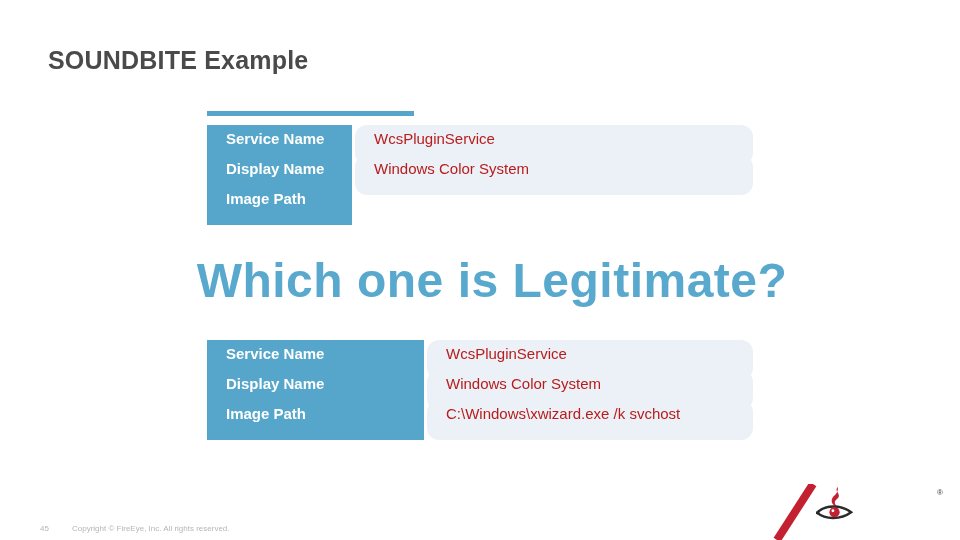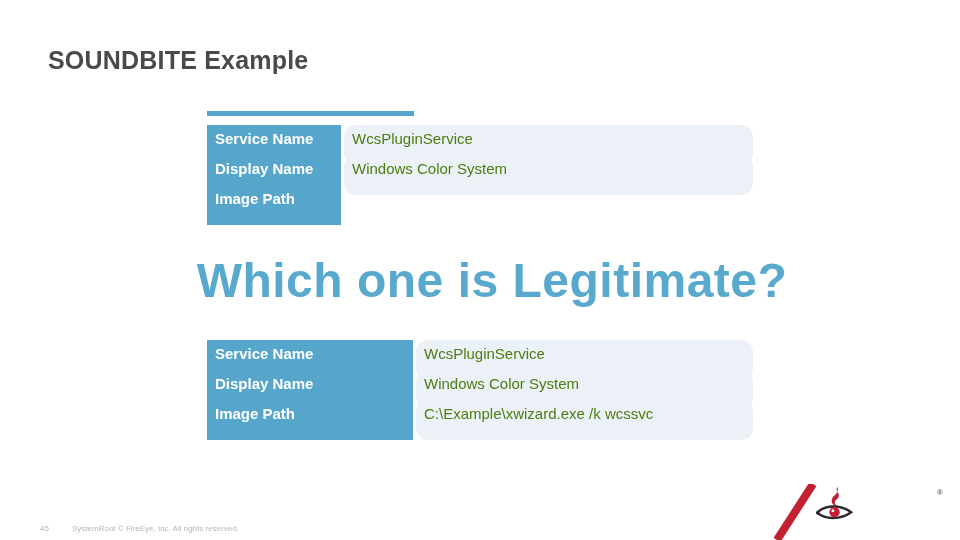--- a/index.html
+++ b/index.html
@@ -16,26 +16,26 @@
     position:absolute;left:207px;top:111px;width:207px;height:5px;
     background:var(--accent-blue,#55a6ca);
   }
   .svc-table{
     position:absolute;left:207px;width:546px;
     display:flex;flex-direction:column;row-gap:3px;
   }
   .svc-table.top{top:125px;}
   .svc-table.bottom{top:340px;}
   .svc-row{display:flex;column-gap:3px;height:27px;}
-  .cell{height:40px;line-height:27px;padding-left:8px;font-size:15px;white-space:nowrap;overflow:hidden;}
+  .cell{height:40px;line-height:27px;padding-left:19px;font-size:15px;white-space:nowrap;overflow:hidden;}
   .cell.label{
     background:var(--accent-blue,#55a6ca);color:#ffffff;font-weight:bold;flex:0 0 auto;
   }
   .cell.value{
-    background:var(--value-bg,#ebf1f7);color:#4d7c0f;flex:1 1 auto;border-radius:12px;
+    background:var(--value-bg,#ebf1f7);color:#b91c1c;flex:1 1 auto;border-radius:12px;
   }
   .svc-table.top .cell.label{width:126px;}
   .svc-table.bottom .cell.label{width:198px;}
   .question-heading{
     position:absolute;left:0;top:241px;width:960px;margin:12px;
     text-align:center;font-size:48px;font-weight:bold;letter-spacing:0.5px;
     color:var(--heading-blue,#58a9cd);
   }
   .footer{
     position:absolute;left:40px;top:524px;display:flex;align-items:baseline;
@@ -84,27 +84,27 @@
     <div class="svc-row">
       <div class="cell label">Service Name</div>
       <div class="cell value">WcsPluginService</div>
     </div>
     <div class="svc-row">
       <div class="cell label">Display Name</div>
       <div class="cell value">Windows Color System</div>
     </div>
     <div class="svc-row">
       <div class="cell label">Image Path</div>
-      <div class="cell value">C:\Example\xwizard.exe /k wcssvc</div>
+      <div class="cell value">C:\Windows\xwizard.exe /k svchost</div>
     </div>
   </div>
 
   <div class="footer">
     <span class="page-number">45</span>
-    <span class="copyright">SystemRoot © FireEye, Inc. All rights reserved.</span>
+    <span class="copyright">Copyright © FireEye, Inc. All rights reserved.</span>
   </div>
 
   <div class="logo">
     <svg class="logo-slash" width="52" height="56" viewBox="0 0 52 56">
       <line x1="45" y1="0" x2="9" y2="56" stroke="#c32032" stroke-width="8"></line>
     </svg>
     <svg class="logo-eye" width="38" height="40" viewBox="0 0 40 42">
       <path d="M23 1 c-4 4 2 6 1 10 c-0.8 3 -5 3.5 -4 7.5 l1.8 3 c-4.5 -1 -6.5 -5.5 -4.5 -9 c1.8 -3.2 6.5 -4.5 5.7 -11.5 z" fill="#c32032"></path>
       <path d="M1 28 C10 19.5 26 19.5 37 27.5 C26 35.5 10 35.5 1 28 Z" fill="#ffffff" stroke="#2b2b2b" stroke-width="2.6"></path>
       <path d="M3.5 26 L-1 29 L4 30.5 Z" fill="#2b2b2b"></path>

